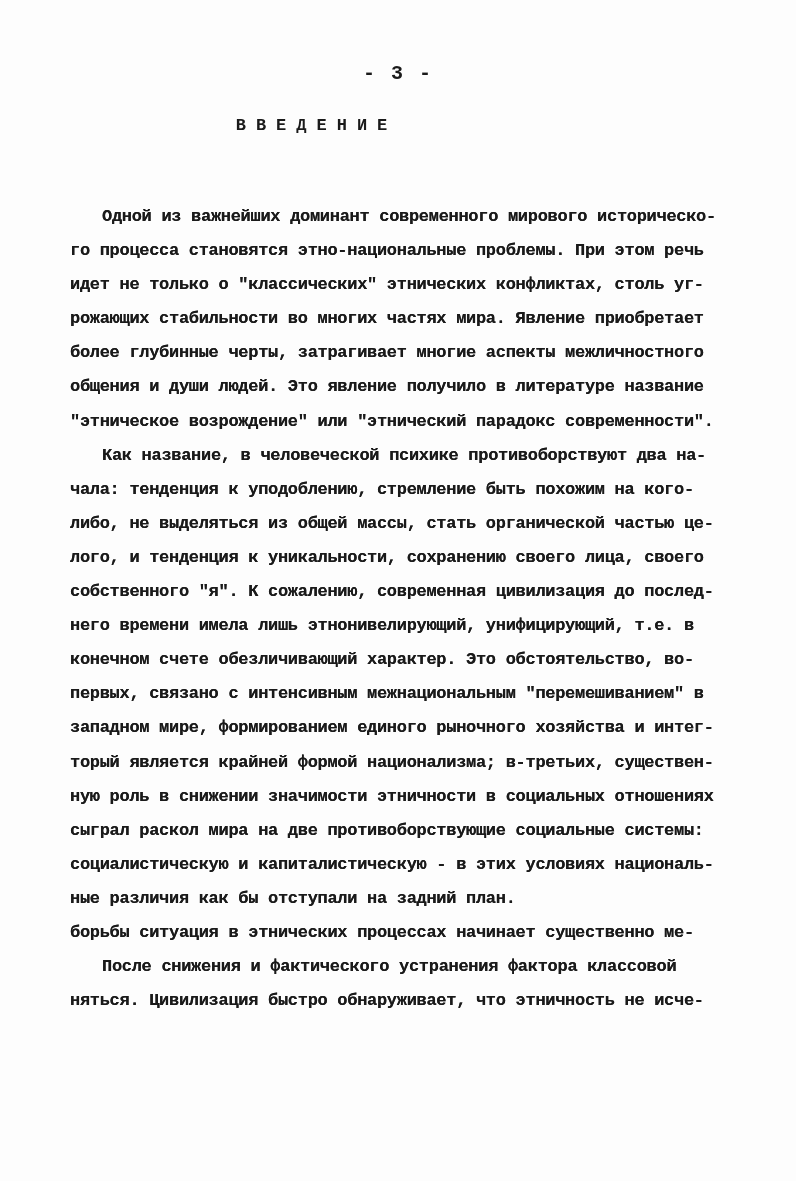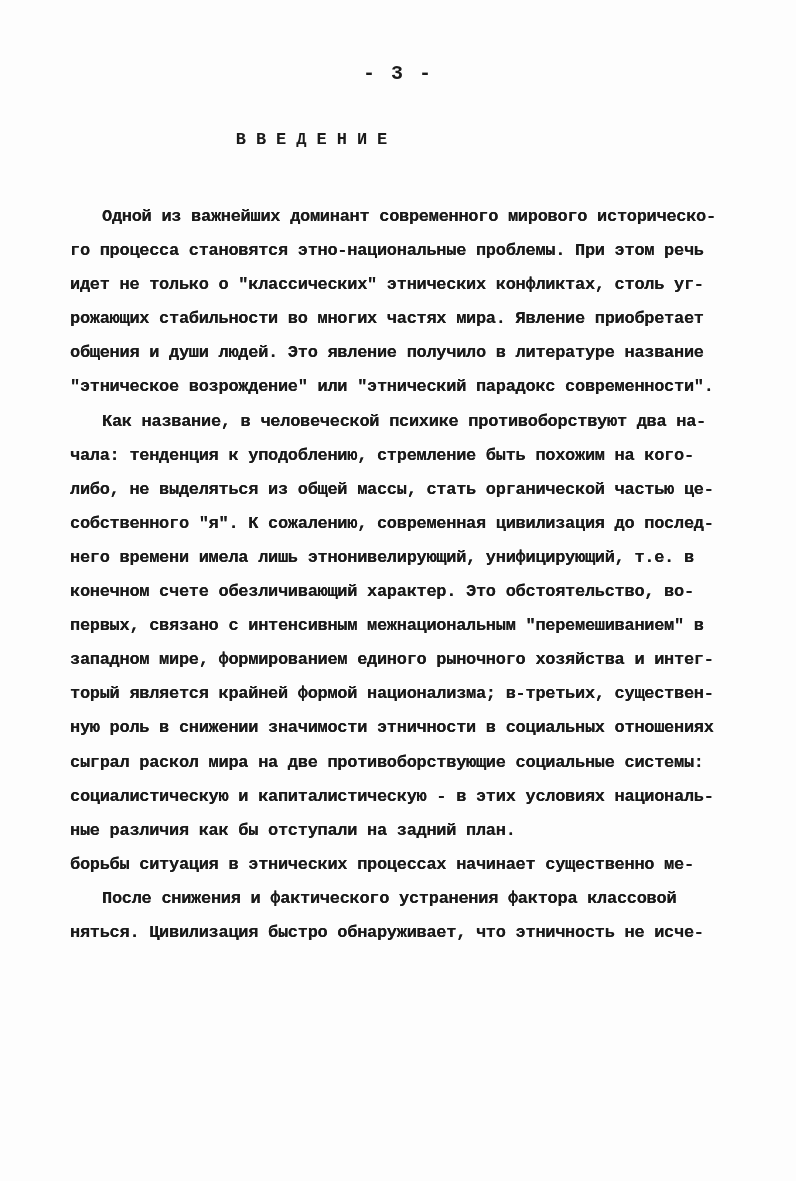--- a/index.html
+++ b/index.html
@@ -8,21 +8,21 @@
     position: absolute; left: 0; top: 0; width: 796px; height: 1181px;
     background: #fdfdfd;
     font-family: "Liberation Mono", "DejaVu Sans Mono", monospace;
     color: #1a1a1a;
   }
   .page-number {
     position: absolute; top: 62px; left: 0; width: 796px; text-align: center;
     font-size: 20px; font-weight: bold; letter-spacing: 2px;
   }
   .title {
-    position: absolute; top: 130px; left: 0; width: 633px; text-align: center;
+    position: absolute; top: 116px; left: 0; width: 633px; text-align: center;
     font-size: 17px; font-weight: bold; letter-spacing: 10px;
     padding-left: 0; box-sizing: border-box;
   }
   .body {
     position: absolute; top: 200px; left: 70px; width: 690px;
   }
   .line {
     height: 34.1px; line-height: 34px;
     font-size: 17px; white-space: pre; font-weight: bold;
     letter-spacing: -0.3px;
@@ -37,28 +37,30 @@
   <div class="page-number">- 3 -</div>
   <div class="title">ВВЕДЕНИЕ</div>
 
   <div class="body">
 
     <div>
       <div class="line indent">Одной из важнейших доминант современного мирового историческо-</div>
       <div class="line">го процесса становятся этно-национальные проблемы. При этом речь</div>
       <div class="line">идет не только о "классических" этнических конфликтах, столь уг-</div>
       <div class="line">рожающих стабильности во многих частях мира. Явление приобретает</div>
+      <div class="line">более глубинные черты, затрагивает многие аспекты межличностного</div>
       <div class="line">общения и души людей. Это явление получило в литературе название</div>
       <div class="line">"этническое возрождение" или "этнический парадокс современности".</div>
     </div>
 
     <div>
       <div class="line indent">Как название, в человеческой психике противоборствуют два на-</div>
       <div class="line">чала: тенденция к уподоблению, стремление быть похожим на кого-</div>
       <div class="line">либо, не выделяться из общей массы, стать органической частью це-</div>
+      <div class="line">лого, и тенденция к уникальности, сохранению своего лица, своего</div>
       <div class="line">собственного "я". К сожалению, современная цивилизация до послед-</div>
       <div class="line">него времени имела лишь этнонивелирующий, унифицирующий, т.е. в</div>
       <div class="line">конечном счете обезличивающий характер. Это обстоятельство, во-</div>
       <div class="line">первых, связано с интенсивным межнациональным "перемешиванием" в</div>
       <div class="line">западном мире, формированием единого рыночного хозяйства и интег-</div>
       <div class="line">торый является крайней формой национализма; в-третьих, существен-</div>
       <div class="line">ную роль в снижении значимости этничности в социальных отношениях</div>
       <div class="line">сыграл раскол мира на две противоборствующие социальные системы:</div>
       <div class="line">социалистическую и капиталистическую - в этих условиях националь-</div>
       <div class="line">ные различия как бы отступали на задний план.</div>

